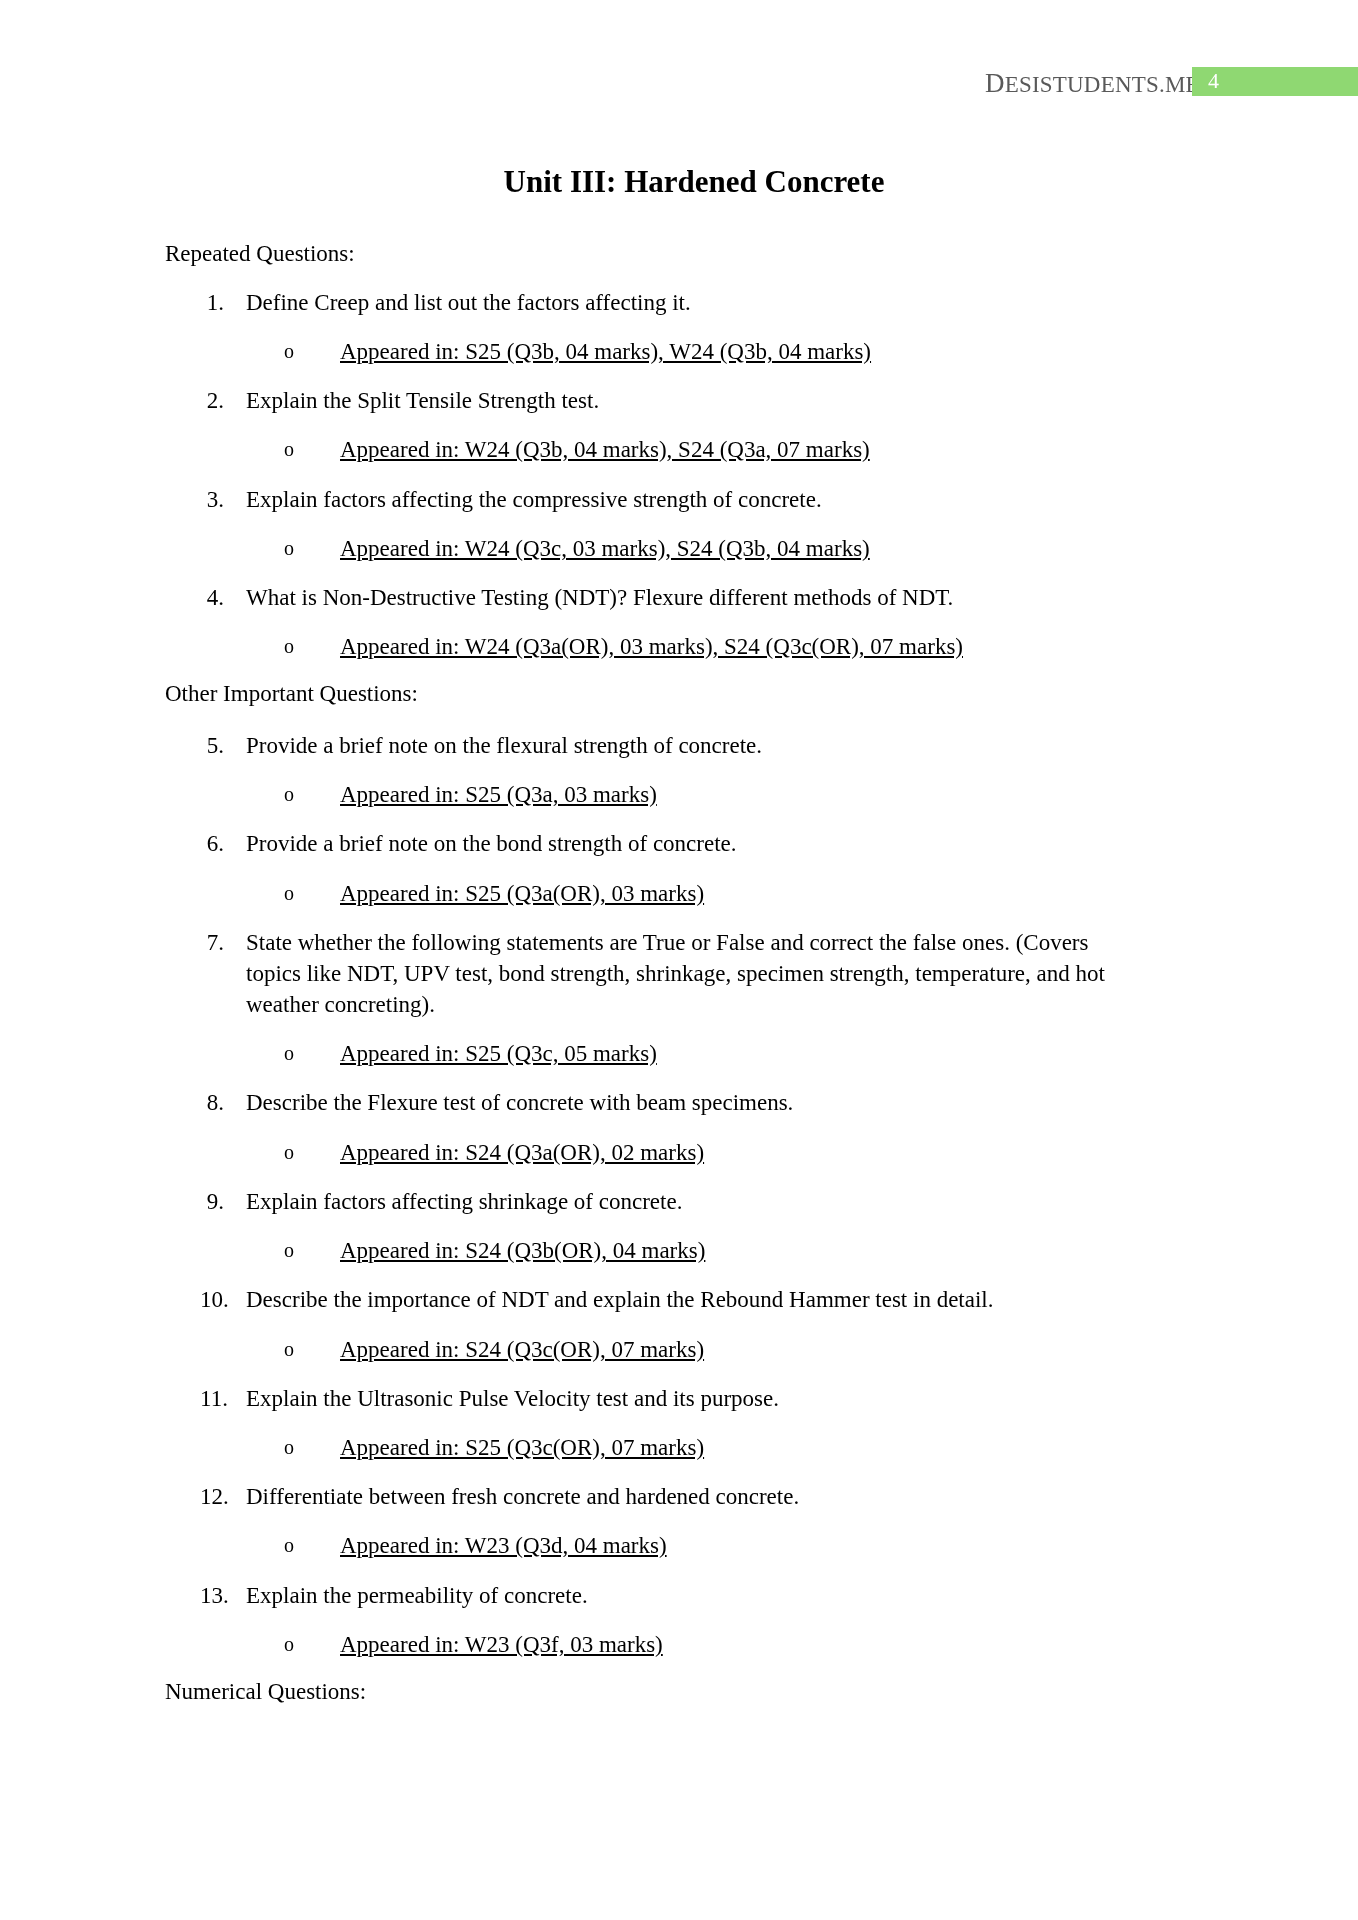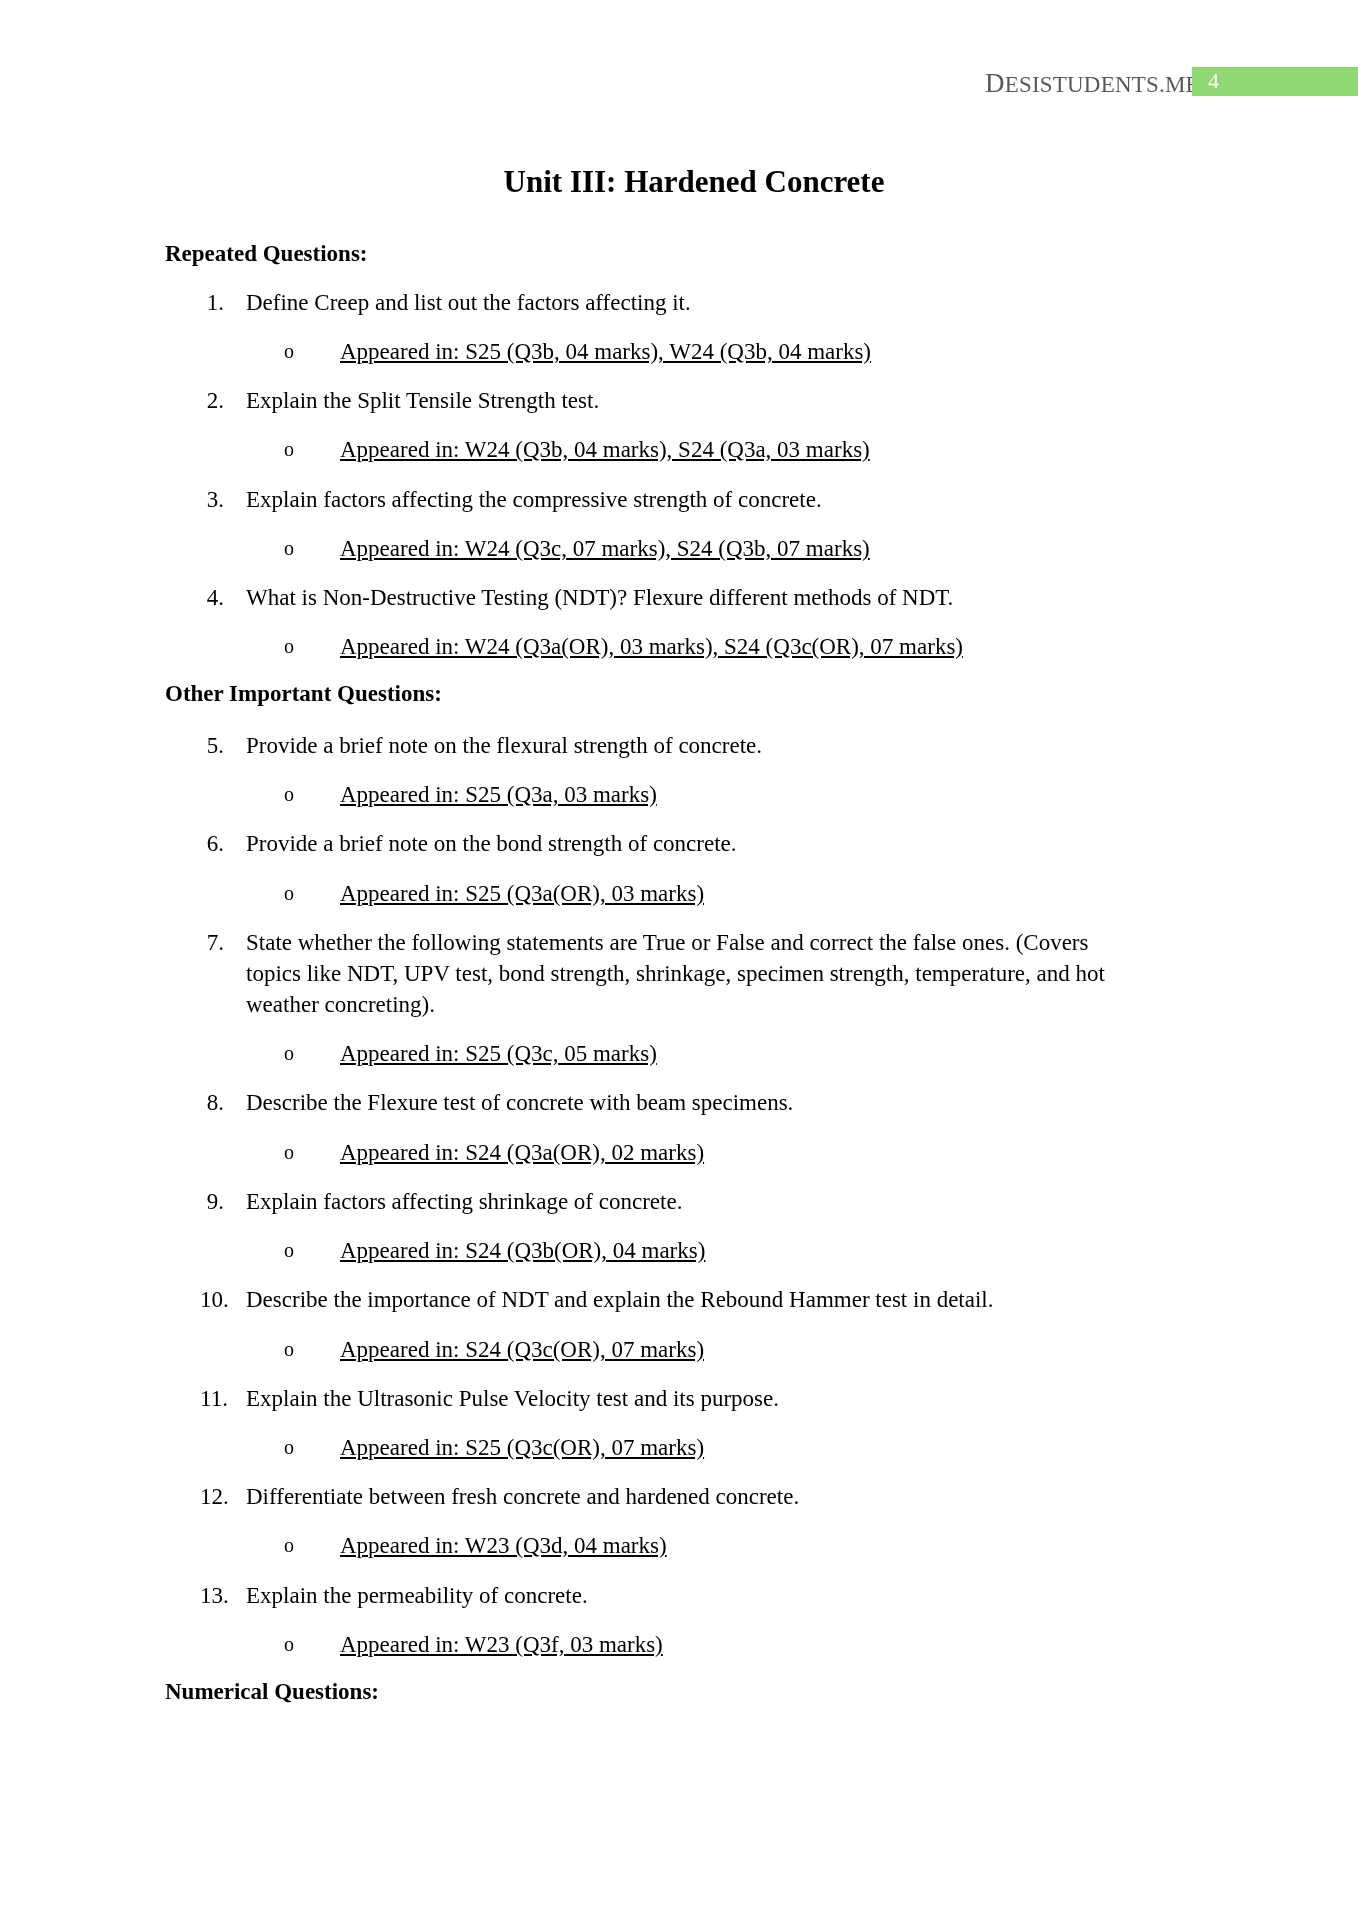--- a/index.html
+++ b/index.html
@@ -5,21 +5,21 @@
     html, body { margin: 0; padding: 0; background: #ffffff; }
     body { width: 1358px; height: 1920px; position: relative; overflow: hidden;
            font-family: "Liberation Serif", "DejaVu Serif", serif; color: #000; }
     .header-text { position: absolute; left: 985px; top: 68px; font-size: 23px; color: #595959;
                    letter-spacing: 0.2px; font-variant: small-caps; font-family: "Liberation Serif", serif; }
     .header-text .cap { font-size: 27px; }
     .page-num-bar { position: absolute; left: 1192px; top: 67px; width: 166px; height: 29px; background: #8fd872; }
     .page-num { position: absolute; left: 16px; top: 1px; font-size: 22px; color: #ffffff; font-family: "Liberation Serif", serif; }
     .title { position: absolute; left: 15px; width: 1358px; top: 164px; text-align: center;
              font-size: 31px; font-weight: bold; }
-    .section { position: absolute; left: 165px; font-size: 23px; font-weight: bold; }
+    .section { position: absolute; left: 165px; font-size: 23px; font-weight: normal; }
     .q { position: absolute; left: 200px; width: 930px; font-size: 23px; line-height: 31px; }
     .q .num { position: absolute; left: 0; width: 24px; text-align: right; font-weight: normal; }
     .q .qtext { position: absolute; left: 46px; width: 880px; }
     .q .qtext b { font-weight: normal; }
     .sub { position: absolute; left: 284px; font-size: 23px; line-height: 31px; }
     .sub .bullet { position: absolute; left: 0; top: 0; font-size: 20px; }
     .sub .stext { position: absolute; left: 56px; white-space: nowrap; text-decoration: underline; }
   </style>
 </head>
 <body>
@@ -41,30 +41,30 @@
   <span class="bullet">o</span>
   <span class="stext">Appeared in: S25 (Q3b, 04 marks), W24 (Q3b, 04 marks)</span>
 </div>
 
 <div class="q" style="top:385px">
   <span class="num">2.</span>
   <span class="qtext"><b>Explain the Split Tensile Strength test.</b></span>
 </div>
 <div class="sub" style="top:434px">
   <span class="bullet">o</span>
-  <span class="stext">Appeared in: W24 (Q3b, 04 marks), S24 (Q3a, 03 marks)</span>
+  <span class="stext">Appeared in: W24 (Q3b, 04 marks), S24 (Q3a, 07 marks)</span>
 </div>
 
 <div class="q" style="top:484px">
   <span class="num">3.</span>
   <span class="qtext"><b>Explain factors affecting the compressive strength of concrete.</b></span>
 </div>
 <div class="sub" style="top:533px">
   <span class="bullet">o</span>
-  <span class="stext">Appeared in: W24 (Q3c, 07 marks), S24 (Q3b, 07 marks)</span>
+  <span class="stext">Appeared in: W24 (Q3c, 03 marks), S24 (Q3b, 04 marks)</span>
 </div>
 
 <div class="q" style="top:582px">
   <span class="num">4.</span>
   <span class="qtext"><b>What is Non-Destructive Testing (NDT)? Flexure different methods of NDT.</b></span>
 </div>
 <div class="sub" style="top:631px">
   <span class="bullet">o</span>
   <span class="stext">Appeared in: W24 (Q3a(OR), 03 marks), S24 (Q3c(OR), 07 marks)</span>
 </div>

